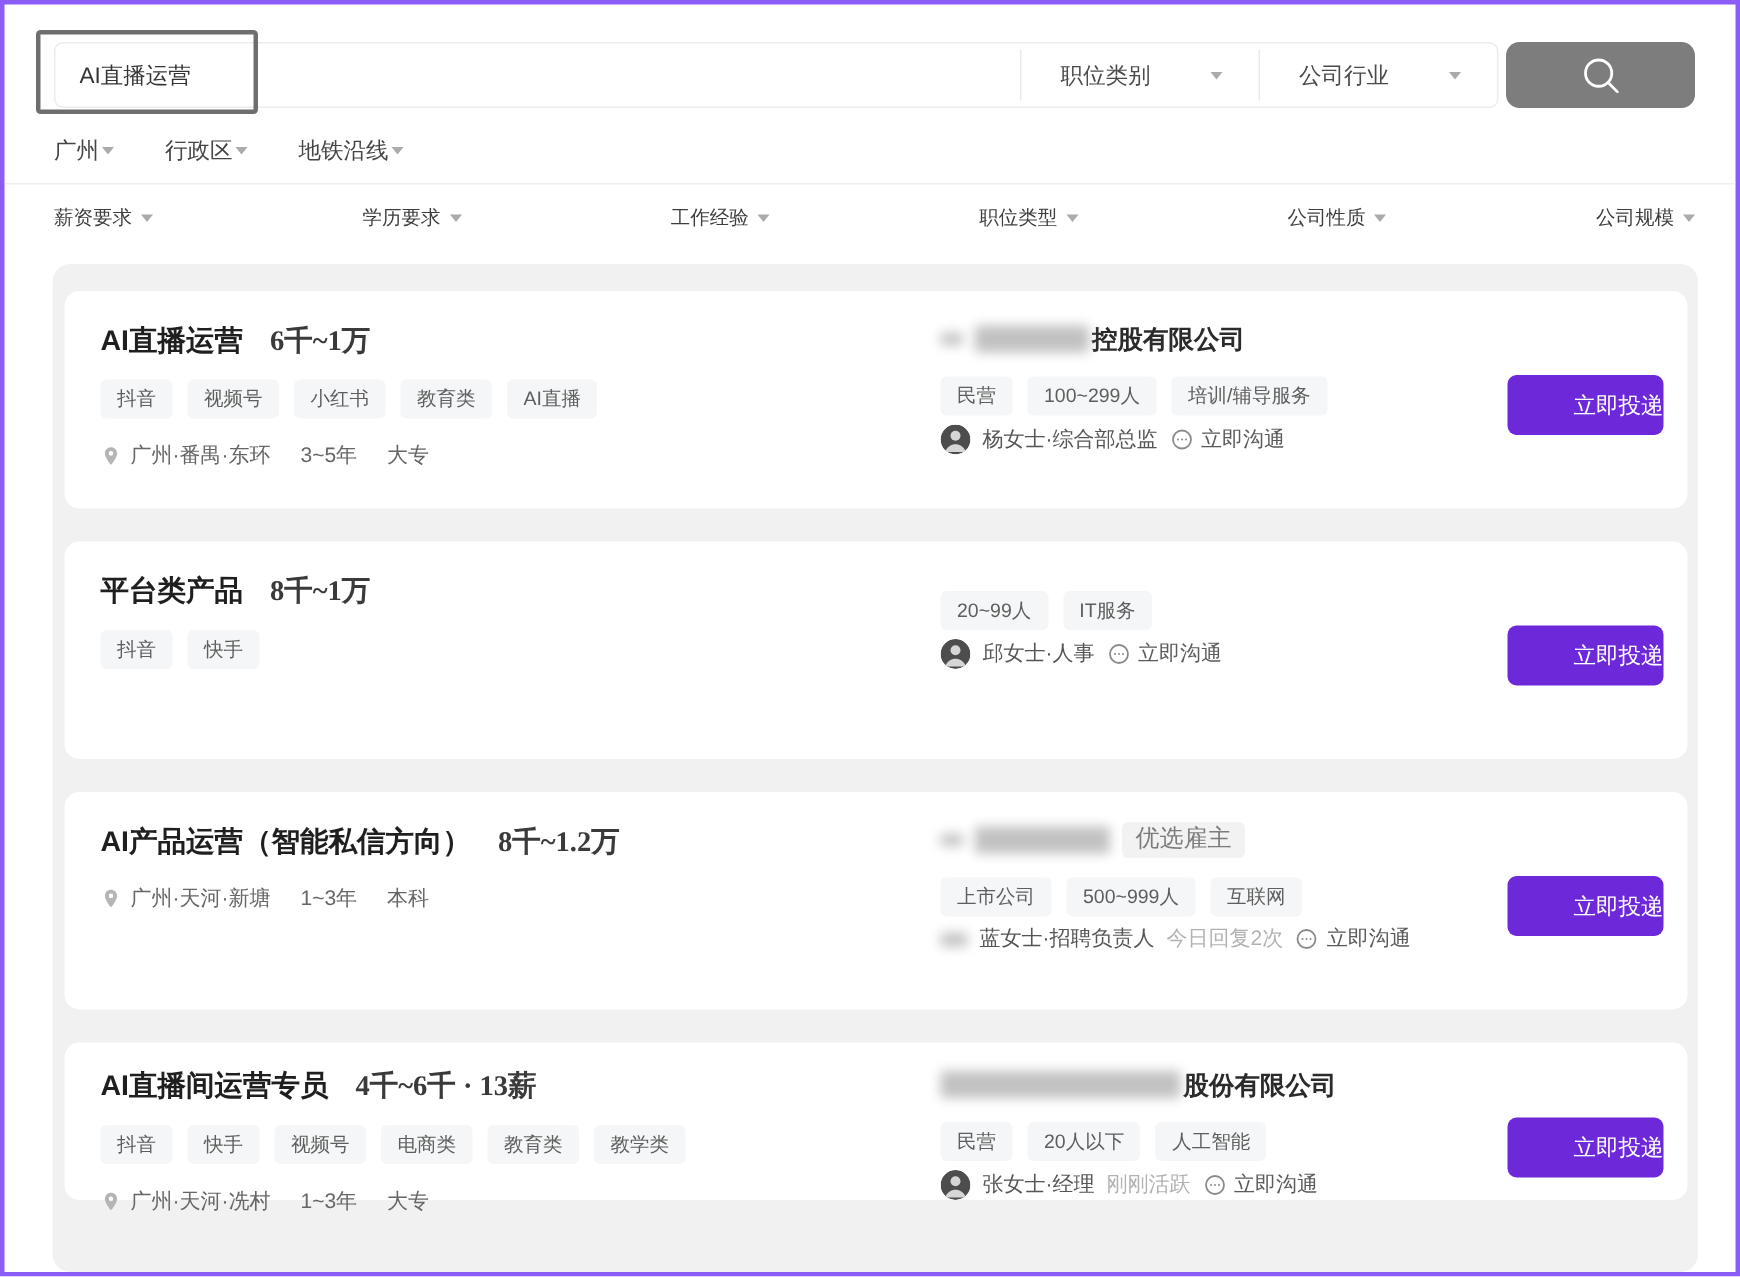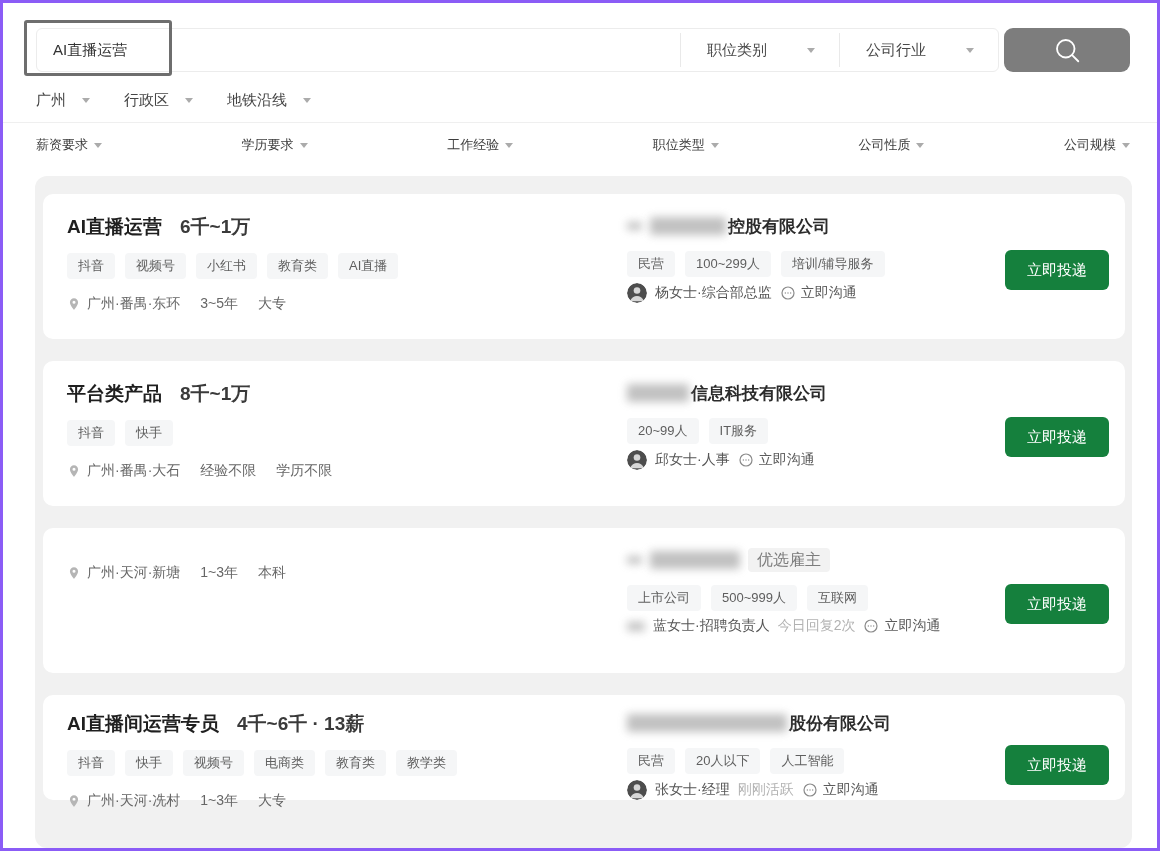--- a/index.html
+++ b/index.html
@@ -33,40 +33,40 @@
   .search-btn {
     width:126px; margin-left:5px; border:none; background:#7d7d7d; border-radius:9px;
     display:flex; align-items:center; justify-content:center; cursor:pointer; flex:none;
   }
   .anno {
     position:absolute; left:-12px; top:-8px; width:148px; height:56px;
     border:3px solid #6e6e6e; border-radius:3px; pointer-events:none; z-index:5;
   }
   
   .city-row { margin-top:15px; height:26px; display:flex; align-items:center; gap:34px; }
-  .city-item { display:flex; align-items:center; gap:16px; font-size:15px; color:#454545; cursor:pointer; }
+  .city-item { display:flex; align-items:center; gap:2px; font-size:15px; color:#454545; cursor:pointer; }
   .full-divider { height:1px; background:#efefef; margin:9px -27px 0 -33px; }
   
   .filter-row { height:44px; display:flex; align-items:center; justify-content:space-between; }
   .filter-item { display:flex; align-items:center; gap:6px; font-size:13px; color:#3d3d3d; cursor:pointer; }
   
   .list-wrap {
     margin:9px -2px 0 -1px; background:#f1f1f1; border-radius:12px;
     padding:18px 7px 18px 8px; height:672px; overflow:hidden;
   }
   .card {
     background:#fff; border-radius:10px; height:145px; margin-bottom:22px;
     position:relative; padding:20px 16px 0 24px; display:flex; cursor:pointer;
   }
   .card.last { height:105px; margin-bottom:0; padding-top:16px; }
   .col-l { width:560px; flex:none; }
   .col-r { flex:1; min-width:0; padding-right:130px; }
   .title-row { display:flex; align-items:baseline; gap:18px; }
   .job-title { font-size:19px; font-weight:bold; color:#1f1f1f; }
-  .job-salary { font-size:19px; font-weight:bold; color:#3a3a3a; }
+  .job-salary { font-size:19px; font-weight:bold; color:#3a3a3a;font-family:Liberation Serif, serif; }
   .tags-row { margin-top:13px; display:flex; gap:10px; flex-wrap:wrap; }
   .tag {
     height:26px; line-height:26px; padding:0 11px; background:#f5f6f7; color:#5e5e5e;
     font-size:13px; border-radius:4px; white-space:nowrap;
   }
   .loc-row { margin-top:16px; display:flex; align-items:center; gap:6px; font-size:14px; color:#666; }
   .loc-row .sep { width:8px; }
   .company-row { display:flex; align-items:center; gap:8px; height:24px; }
   .company-name { font-size:17px; font-weight:bold; color:#2b2b2b; white-space:nowrap; }
   .blur-block { height:16px; background:#8f8f8f; border-radius:2px; filter:blur(4px); opacity:.55; flex:none; }
@@ -74,22 +74,22 @@
   .badge {
     height:24px; line-height:24px; padding:0 9px; background:#f2f2f2; color:#7c7c7c;
     font-size:16px; border-radius:4px; flex:none;
   }
   .rec-row { margin-top:6px; display:flex; align-items:center; gap:8px; font-size:14px; color:#555; }
   .avatar { width:20px; height:20px; border-radius:50%; overflow:hidden; flex:none; display:block; }
   .rec-status { color:#b2b2b2; }
   .chat { display:flex; align-items:center; gap:5px; color:#5b5b5b; cursor:pointer; }
   .apply-btn {
     position:absolute; right:16px; top:56px; width:104px; height:40px;
-    background:#15803d; color:#fff; font-size:15px; border:none; border-radius:6px;
-    cursor:pointer; font-family:Liberation Mono, monospace;
+    background:#6d28d9; color:#fff; font-size:15px; border:none; border-radius:6px;
+    cursor:pointer; font-family:Liberation Mono, monospace;text-align:right;
   }
   .card.last .apply-btn { top:50px; }
 </style>
 </head>
 <body>
 
 <div class="frame">
 
   <div class="search-row">
     <div class="anno"></div>
@@ -227,38 +227,22 @@
     <div class="card">
       <div class="col-l">
         <div class="title-row">
           <span class="job-title">平台类产品</span>
           <span class="job-salary">8千~1万</span>
         </div>
         <div class="tags-row">
             <span class="tag">抖音</span>
             <span class="tag">快手</span>
           </div>
-        <div class="loc-row">
-          <span style="display:flex;">
-            <svg width="14" height="16" viewBox="0 0 24 24" fill="#b5b5b5">
-                <path d="M12 2C8.1 2 5 5.1 5 9c0 5 7 13 7 13s7-8 7-13c0-3.9-3.1-7-7-7zm0 9.6A2.6 2.6 0 1 1 12 6.4a2.6 2.6 0 0 1 0 5.2z"></path>
-              </svg>
-          </span>
-          <span>广州·番禺·大石</span>
-          <span class="sep"></span>
-          <span>经验不限</span>
-          <span class="sep"></span>
-          <span>学历不限</span>
-        </div>
       </div>
       <div class="col-r">
-        <div class="company-row">
-          <span class="blur-block tall" style="width:62px;"></span>
-          <span class="company-name" style="margin-left:-6px;">信息科技有限公司</span>
-        </div>
         <div class="tags-row">
             <span class="tag">20~99人</span>
             <span class="tag">IT服务</span>
           </div>
         <div class="rec-row">
           <span class="avatar">
             <svg width="20" height="20" viewBox="0 0 24 24">
                 <circle cx="12" cy="12" r="12" fill="#4d4d4d"></circle>
                 <circle cx="12" cy="9" r="4" fill="#d6d6d6"></circle>
                 <path d="M3.5 22c1.6-4.3 5.2-6.3 8.5-6.3s6.9 2 8.5 6.3z" fill="#d6d6d6"></path>
@@ -276,20 +260,24 @@
             </span>
             <span>立即沟通</span>
           </span>
         </div>
       </div>
       <button class="apply-btn">立即投递</button>
     </div>
 
     <div class="card">
       <div class="col-l">
+        <div class="title-row">
+          <span class="job-title">AI产品运营（智能私信方向）</span>
+          <span class="job-salary">8千~1.2万</span>
+        </div>
         <div class="loc-row">
           <span style="display:flex;">
             <svg width="14" height="16" viewBox="0 0 24 24" fill="#b5b5b5">
                 <path d="M12 2C8.1 2 5 5.1 5 9c0 5 7 13 7 13s7-8 7-13c0-3.9-3.1-7-7-7zm0 9.6A2.6 2.6 0 1 1 12 6.4a2.6 2.6 0 0 1 0 5.2z"></path>
               </svg>
           </span>
           <span>广州·天河·新塘</span>
           <span class="sep"></span>
           <span>1~3年</span>
           <span class="sep"></span>

